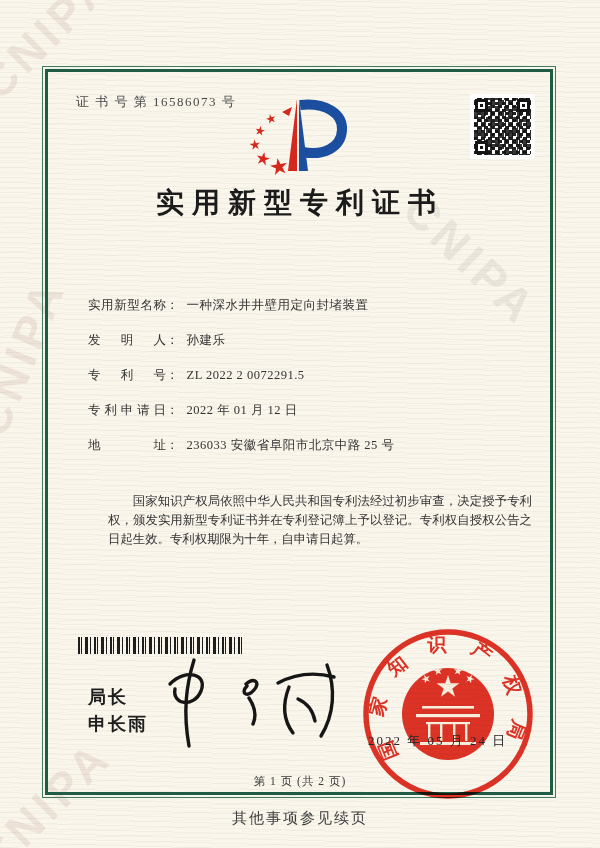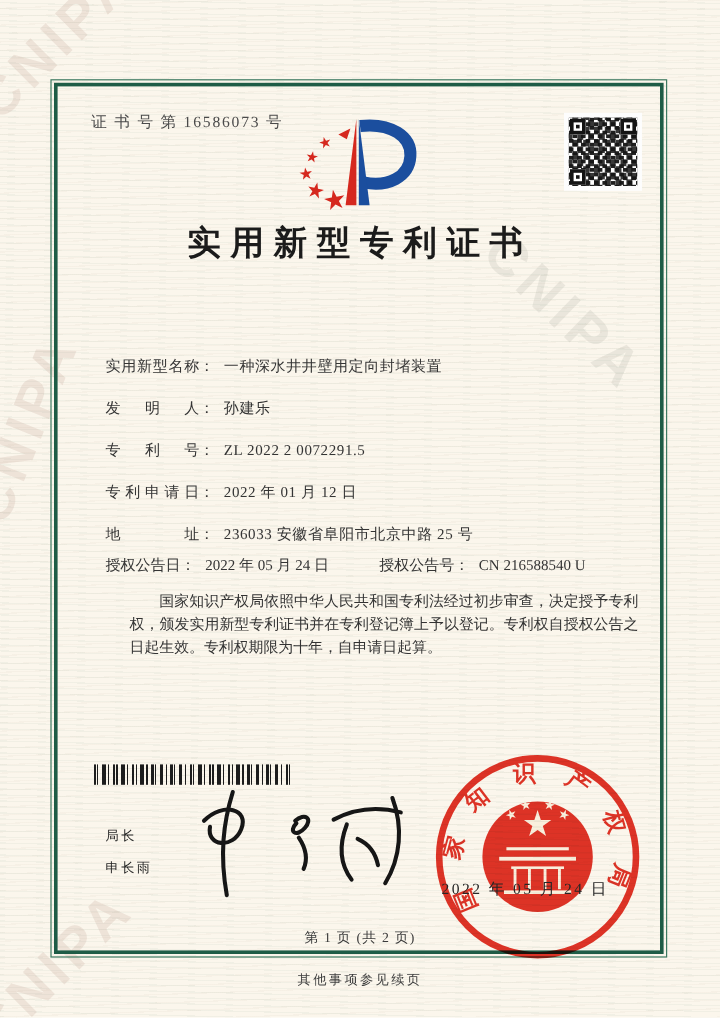--- a/index.html
+++ b/index.html
@@ -42,26 +42,26 @@
   .colon{display:inline-block; margin-right:8px;}
   .val{letter-spacing:0.5px;}
   .grant{position:absolute; z-index:2; left:88px; top:463px; width:430px; font-size:12.5px; color:#343434; white-space:nowrap;}
   .grant .g2{position:absolute; left:228px; top:0;}
   .body{position:absolute; z-index:2; left:88px; top:492px; width:424px; font-size:12.4px; line-height:19px;
     color:#333; text-align:justify;margin-left:20px;}
   .body p{margin:0; text-indent:2em;}
   .barcode{position:absolute; z-index:2; left:78px; top:637px; width:164px; height:17px;
     background:repeating-linear-gradient(90deg,#1d1d1d 0 2px,transparent 2px 3px,#1d1d1d 3px 4px,transparent 4px 7px,#1d1d1d 7px 10px,transparent 10px 12px,#1d1d1d 12px 13px,transparent 13px 16px);}
   .signer{position:absolute; z-index:2; left:88px; top:684px; font-family:"Liberation Sans","DejaVu Sans",sans-serif;
-    font-size:11px; line-height:27px; letter-spacing:2px; color:#1e1e1e;}
+    font-size:18px; line-height:27px; letter-spacing:2px; color:#1e1e1e;font-weight:bold;}
   .signature{position:absolute; z-index:3; left:148px; top:652px; width:204px; height:108px;}
   .seal{position:absolute; z-index:3; left:360px; top:626px; width:176px; height:176px; mix-blend-mode:multiply; opacity:0.95;}
   .issue-date{position:absolute; z-index:4; left:368px; top:732px; font-size:13px; letter-spacing:2px; color:#262626; white-space:nowrap;}
   .page-info{position:absolute; z-index:2; left:0; right:0; top:774px; text-align:center; font-size:11.5px; letter-spacing:1px; color:#3a3a3a;}
-  .footer-note{position:absolute; z-index:2; left:0; right:0; top:809px; text-align:center; font-size:11px; letter-spacing:2px; color:#3e3e3e;}
+  .footer-note{position:absolute; z-index:2; left:0; right:0; top:809px; text-align:center; font-size:15px; letter-spacing:2px; color:#3e3e3e;}
 </style>
 </head>
 <body>
 
 <div class="page">
 
   <div class="wm wm1">CNIPA</div>
   <div class="wm wm2">CNIPA</div>
   <div class="wm wm3">CNIPA</div>
   <div class="wm wm4">CNIPA</div>
@@ -109,24 +109,20 @@
       <span class="lbl">专　利　号</span><span class="colon">：</span><span class="val">ZL 2022 2 0072291.5</span>
     </div>
     <div class="row">
       <span class="lbl">专利申请日</span><span class="colon">：</span><span class="val">2022 年 01 月 12 日</span>
     </div>
     <div class="row">
       <span class="lbl">地　　　址</span><span class="colon">：</span><span class="val">236033 安徽省阜阳市北京中路 25 号</span>
     </div>
   </div>
 
-  <div class="grant">
-    <span class="g1"><span>授权公告日</span><span class="colon">：</span><span>2022 年 05 月 24 日</span></span>
-    <span class="g2"><span>授权公告号</span><span class="colon">：</span><span>CN 216588540 U</span></span>
-  </div>
 
   <div class="body">
     <p>国家知识产权局依照中华人民共和国专利法经过初步审查，决定授予专利权，颁发实用新型专利证书并在专利登记簿上予以登记。专利权自授权公告之日起生效。专利权期限为十年，自申请日起算。</p>
   </div>
 
   <div class="barcode"></div>
 
   <div class="signer">
     <div>局长</div>
     <div>申长雨</div>

